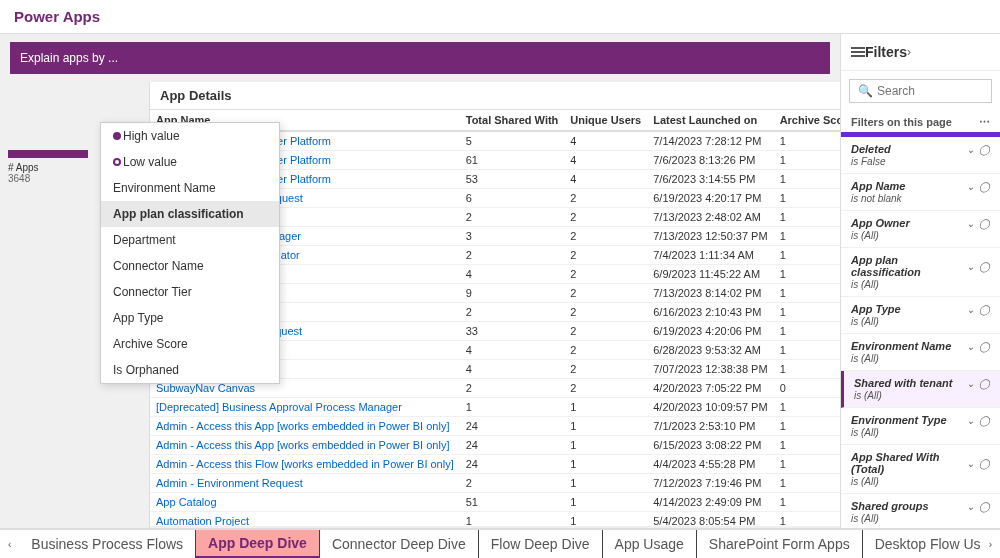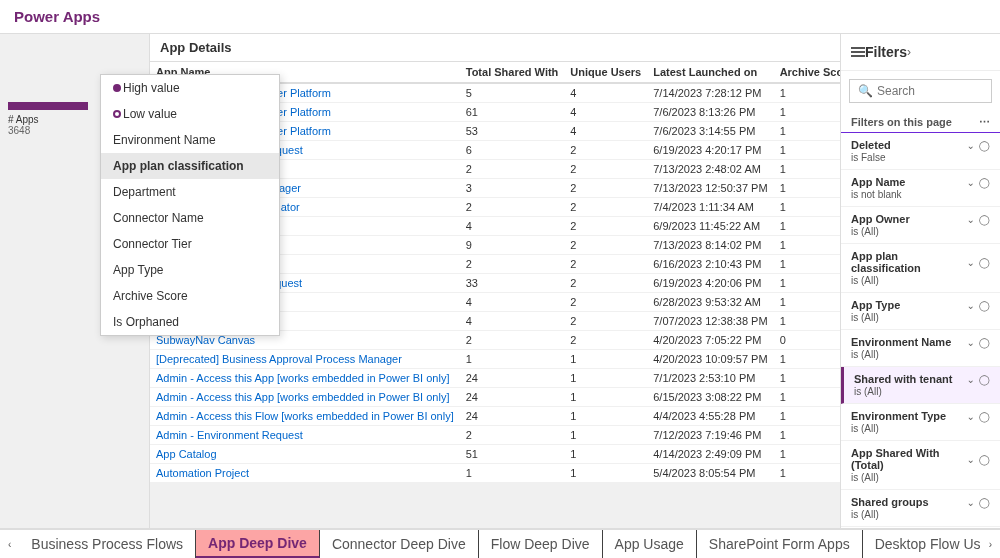--- a/index.html
+++ b/index.html
@@ -43,28 +43,28 @@
     table tbody td a { color: #0066cc; text-decoration: none; }
 
     
     .right-panel { width: 160px; background: white; border-left: 1px solid #ddd; display: flex; flex-direction: column; overflow: hidden; }
     .filters-header { padding: 10px 10px; display: flex; align-items: center; border-bottom: 1px solid #eee; }
     .filters-title { font-size: 14px; font-weight: 600; color: #333; }
     .filter-chevron { color: #666; }
     .search-box { margin: 8px; border: 1px solid #ccc; display: flex; align-items: center; padding: 4px 8px; gap: 4px; }
     .search-box input { border: none; outline: none; font-size: 12px; width: 100%; color: #999; }
     .search-icon { color: #666; font-size: 12px; }
-    .filters-on-page { padding: 4px 10px; font-size: 11px; color: #555; font-weight: 600; border-bottom: 1px solid #6d28d9; display: flex; justify-content: space-between; align-items: center; }
+    .filters-on-page { padding: 4px 10px; font-size: 11px; color: #555; font-weight: 600; border-bottom: 5px solid #6d28d9; display: flex; justify-content: space-between; align-items: center; }
     .filter-item { padding: 6px 10px; border-bottom: 1px solid #f0f0f0; }
     .filter-item-header { display: flex; justify-content: space-between; align-items: center; }
     .filter-name { font-size: 11px; font-weight: 600; color: #333; }
     .filter-icons { display: flex; gap: 4px; color: #666; font-size: 10px; }
     .filter-value { font-size: 10px; color: #555; margin-top: 1px; }
     .filter-item.shared-tenant { background: #f8f0ff; border-left: 3px solid #742774; }
-    .filters-scroll { overflow-y: auto; flex: 1; }
+    .filters-scroll { overflow-y: auto; flex: 1; font-style: italic; }
 
     
     .bottom-tabs { height: 30px; background: white; border-top: 2px solid #ddd; display: flex; align-items: stretch; overflow: hidden; }
     .tab { padding: 0 12px; display: flex; align-items: center; font-size: 14px; color: #555; border-right: 1px solid #404040; cursor: pointer; white-space: nowrap; }
     .tab.active { background: #fca5a5; color: #742774; border-bottom: 2px solid #742774; font-weight: 600; }
     .tab-nav-btn { padding: 0 8px; display: flex; align-items: center; color: #555; cursor: pointer; font-size: 10px; }
 
     .lines-icon { display: flex; flex-direction: column; gap: 2px; }
     .lines-icon span { display: block; width: 14px; height: 2px; background: #555; }
   </style>
@@ -72,20 +72,23 @@
 <body>
 
 <div class="header">
   <span class="header-title">Power Apps</span>
 </div>
 
 <div class="main">
 
   <div class="left-panel">
 
+    <div class="explain-bar">
+      <span>Explain apps by ...</span>
+    </div>
 
     <div class="table-container">
 
       <div class="chart-area">
         <div class="chart-bar"></div>
         <div class="chart-label"># Apps</div>
         <div class="chart-value">3648</div>
 
         <div class="dropdown-menu">
           <div class="dropdown-item">

